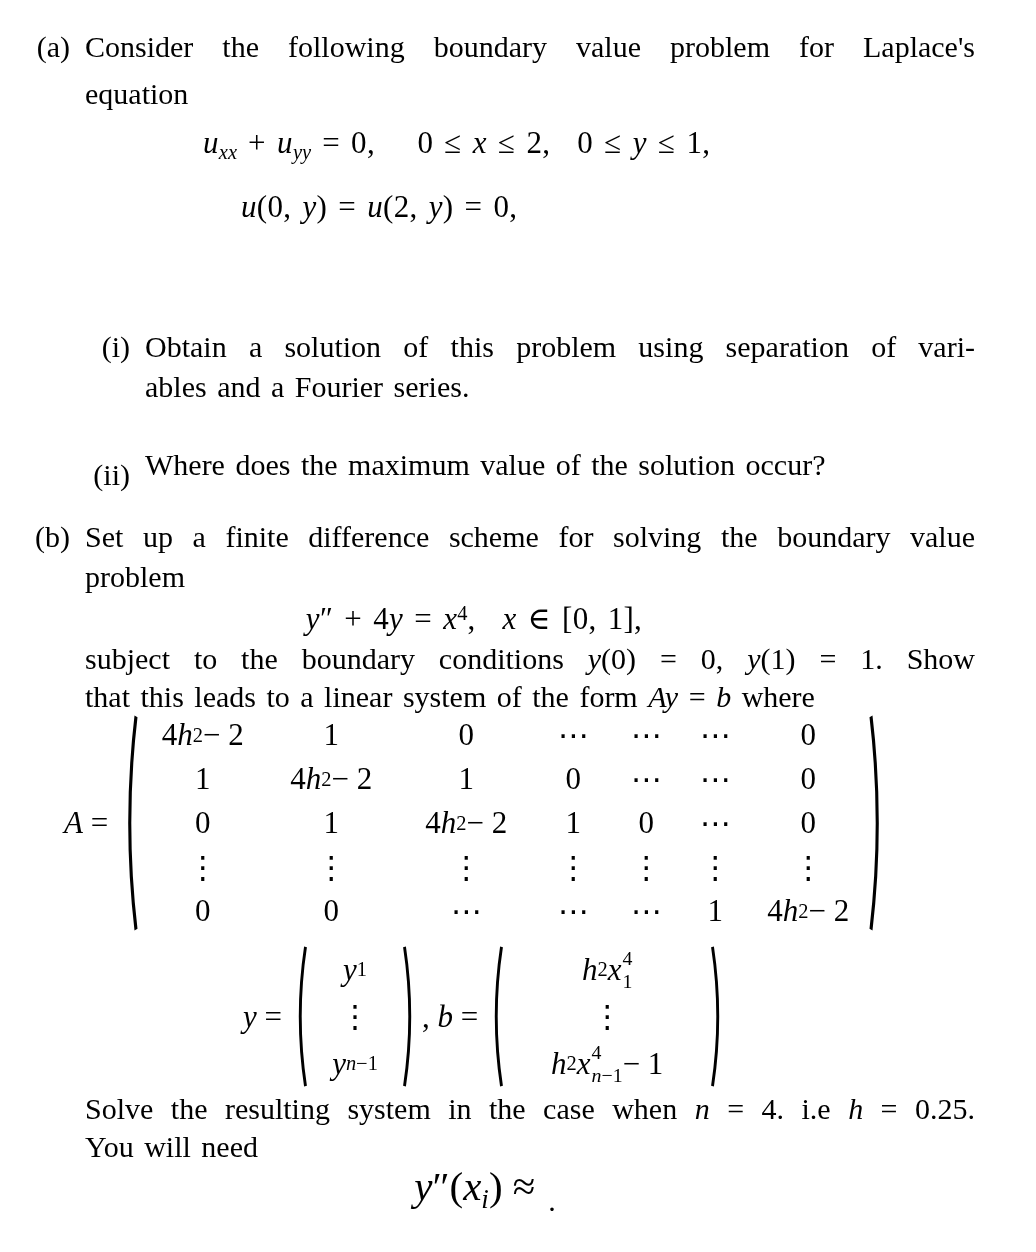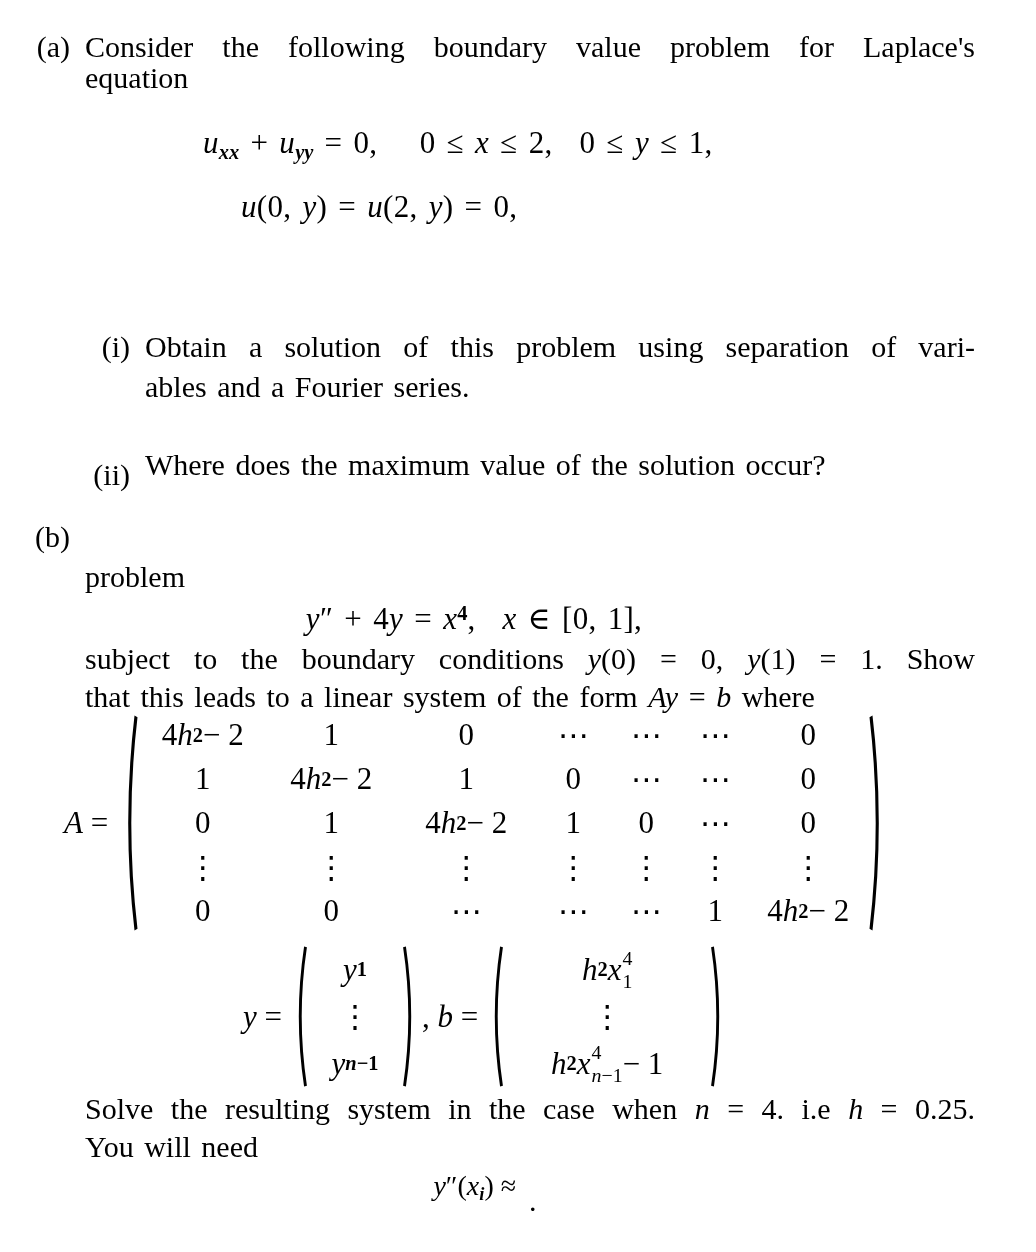--- a/index.html
+++ b/index.html
@@ -22,21 +22,21 @@
   }
   .wrapline { white-space: normal; }
   .stretch {
     white-space: normal;
     text-align: justify;
     text-align-last: justify;
   }
   .label { text-align: right; }
   .math { font-size: 31px; letter-spacing: 0.3px; }
   .center { text-align: center; text-align-last: center; }
-  sub, sup { font-size: 0.66em; letter-spacing: 0; font-weight: bold; }
+  sub, sup { font-size: 0.66em; letter-spacing: 0; }
   sub { vertical-align: -0.28em; }
   sup { vertical-align: 0.45em; }
   
   .ss {
     display: inline-flex;
     flex-direction: column;
     align-items: flex-start;
     font-size: 0.64em;
     line-height: 1.12;
     vertical-align: -0.62em;
@@ -76,46 +76,47 @@
   }
   .vy { width: 92px; }
   .vb { width: 204px; }
   
   .approx {
     position: absolute;
     display: flex;
     align-items: center;
     justify-content: center;
   }
-  .approx-lhs { font-size: 28px; margin-right: 8px; }
+  .approx-lhs { font-size: 41px; margin-right: 8px; }
   .frac { display: inline-flex; flex-direction: column; align-items: center; }
   .num, .den { font-size: 30px; padding: 3px 10px; text-align: center; }
   .num { border-bottom: 2.4px solid #000; }
   .period { font-size: 30px; margin-left: 5px; align-self: center; margin-top: 26px; }
 </style>
 </head>
 <body>
 
 <div class="page" style="background: rgb(255, 255, 255); color: rgb(0, 0, 0);">
 
   <div class="line label" style="left:20px; top:28px; width:50px;">(a)</div>
   <div class="line stretch" style="left:85px; top:28px; width:890px;">Consider the following boundary value problem for Laplace's</div>
-  <div class="line" style="left:85px; top:59px;">equation</div>
+  <div class="line" style="left:85px; top:75px;">equation</div>
 
   <div class="line math" style="left:203px; top:124px;"><i>u</i><sub><i>xx</i></sub> + <i>u</i><sub><i>yy</i></sub> = 0,  0 ≤ <i>x</i> ≤ 2,  0 ≤ <i>y</i> ≤ 1,</div>
   <div class="line math" style="left:241px; top:188px;"><i>u</i>(0, <i>y</i>) = <i>u</i>(2, <i>y</i>) = 0,</div>
 
   <div class="line label" style="left:80px; top:328px; width:50px;">(i)</div>
   <div class="line stretch" style="left:145px; top:328px; width:830px;">Obtain a solution of this problem using separation of vari-</div>
   <div class="line" style="left:145px; top:368px;">ables and a Fourier series.</div>
 
   <div class="line label" style="left:80px; top:456px; width:50px;">(ii)</div>
   <div class="line" style="left:145px; top:446px;text-align:right;">Where does the maximum value of the solution occur?</div>
 
   <div class="line label" style="left:20px; top:518px; width:50px;">(b)</div>
+  <div class="line stretch" style="left:85px; top:518px; width:890px;">Set up a finite difference scheme for solving the boundary value</div>
   <div class="line" style="left:85px; top:558px;">problem</div>
 
   <div class="line math center" style="left:74px; top:594px; width:800px;"><i>y</i>″ + 4<i>y</i> = <i>x</i><sup>4</sup>,  <i>x</i> ∈ [0, 1],</div>
 
   <div class="line stretch" style="left:85px; top:640px; width:890px;">subject to the boundary conditions <i>y</i>(0) = 0, <i>y</i>(1) = 1. Show</div>
   <div class="line wrapline" style="left:85px; top:678px;">that this leads to a linear system of the form <i>Ay</i> = <i>b</i> where</div>
 
   <div class="mtx" style="left:64px; top:712px;">
     <span class="mtx-lhs"><i>A</i> =</span>
     <svg class="paren" width="20" height="222" viewBox="0 0 20 100" preserveAspectRatio="none">

